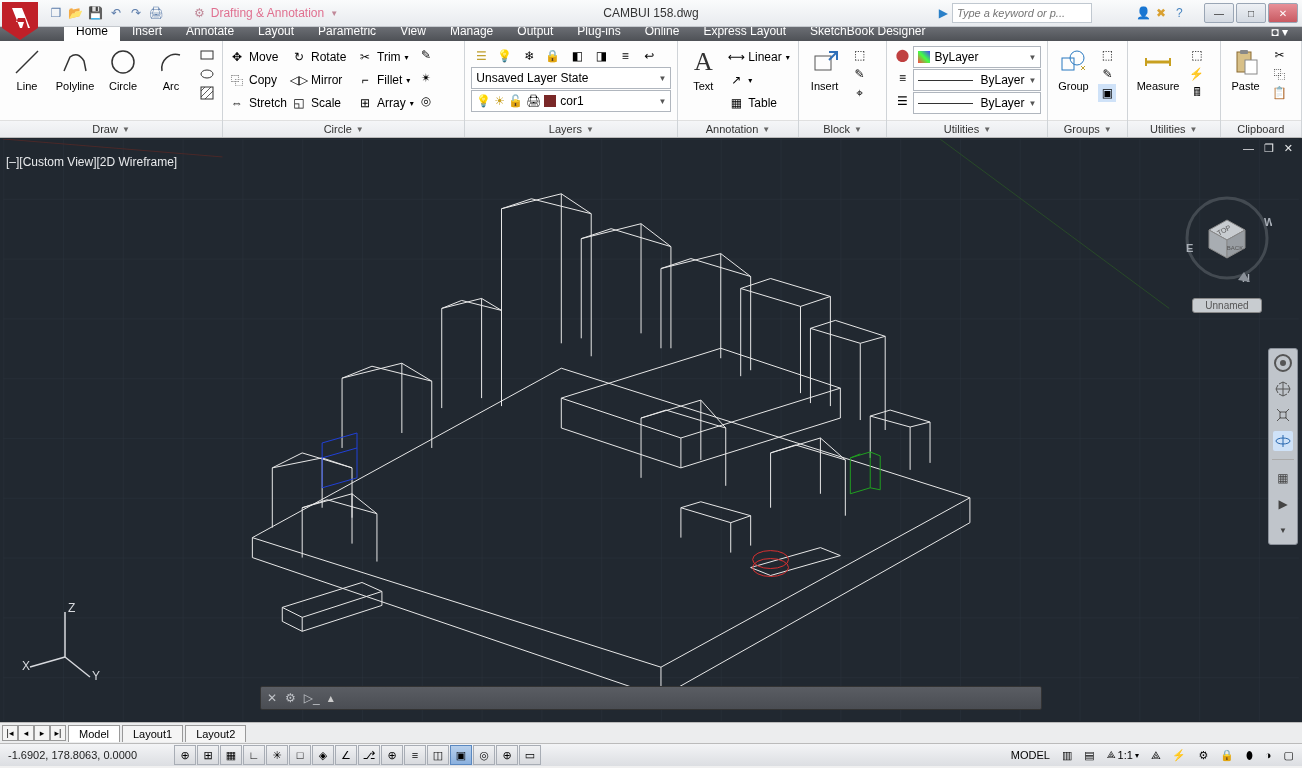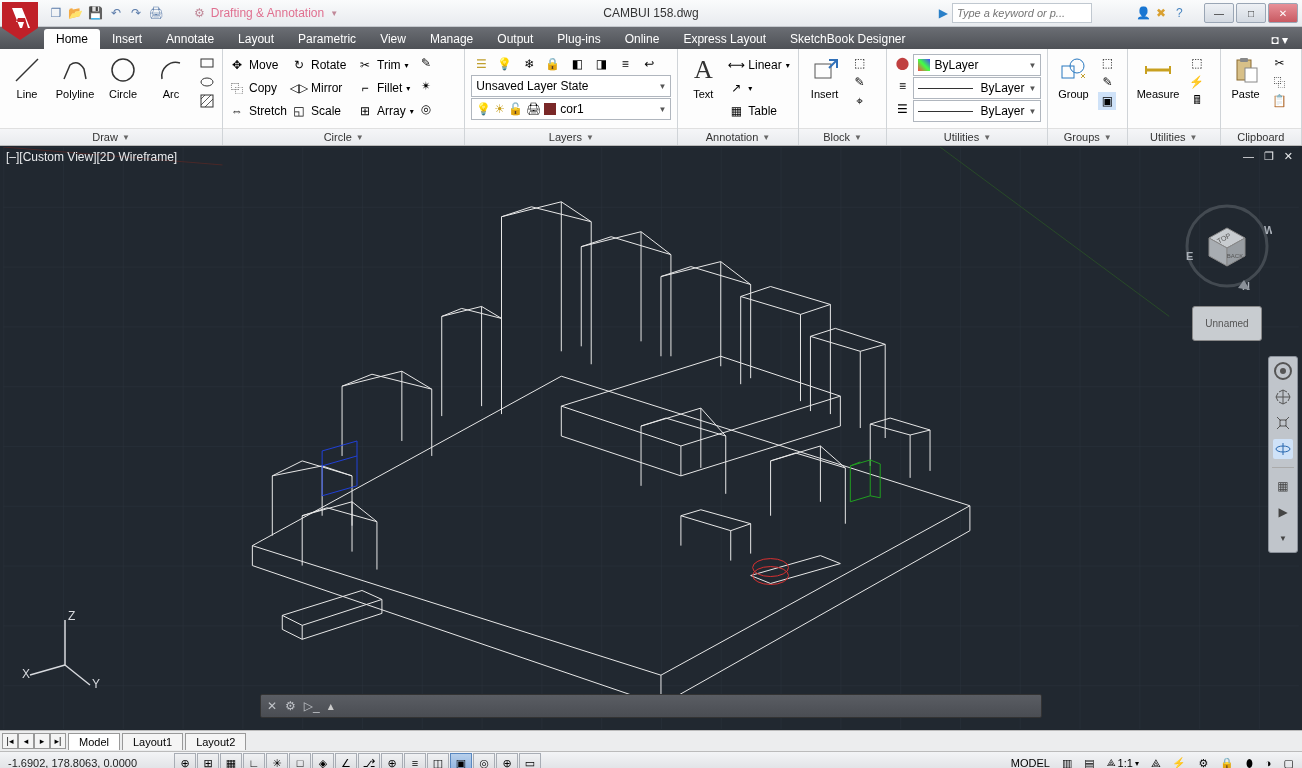--- a/index.html
+++ b/index.html
@@ -12,21 +12,21 @@
   .title-fn{position:absolute;left:50%;transform:translateX(-50%);color:#333;}
   .search-box{position:absolute;right:210px;display:flex;align-items:center;gap:4px;}
   .search-box input{border:1px solid #c0c8d0;height:18px;width:130px;font-size:11px;padding:0 4px;color:#888;font-style:italic;}
   .search-arrow{color:#2a80c8;font-size:12px;}
   .title-right{position:absolute;right:4px;display:flex;gap:2px;align-items:center;}
   .title-icons{display:flex;gap:6px;margin-right:12px;}
   .title-icons span{width:14px;height:14px;display:inline-block;}
   .win-btn{width:28px;height:18px;background:linear-gradient(#eef1f5,#d4dae2);border:1px solid #9aa6b5;border-radius:2px;display:flex;align-items:center;justify-content:center;font-size:10px;color:#333;cursor:pointer;}
   .win-btn.close{background:linear-gradient(#e89098,#c85a62);color:#fff;}
   
-  .ribbon-tabs{height:22px;background:linear-gradient(#6b6e74,#4e5156);display:flex;align-items:flex-end;padding-left:44px;}
+  .ribbon-tabs{height:14px;background:linear-gradient(#6b6e74,#4e5156);display:flex;align-items:flex-end;padding-left:64px;}
   .rtab{padding:3px 12px;color:#fff;font-size:12px;cursor:pointer;}
   .rtab.active{background:#fefefe;color:#000;border-radius:3px 3px 0 0;}
   .help-btn{margin-left:auto;margin-right:8px;color:#fff;padding:2px 6px;}
   
   .ribbon{height:96px;background:#fdfdfd;border-bottom:1px solid #bbb;display:flex;}
   .panel{border-right:1px solid #d0d4d8;display:flex;flex-direction:column;justify-content:space-between;padding:3px 6px 0 6px;}
   .panel-body{display:flex;gap:6px;align-items:flex-start;flex:1;}
   .panel-label{text-align:center;font-size:11px;color:#333;padding:2px 0;background:linear-gradient(#f5f6f8,#e9ebee);margin:0 -6px;border-top:1px solid #e0e0e0;display:flex;justify-content:center;align-items:center;gap:4px;}
   .panel-label .drop{font-size:8px;color:#666;}
   .big-btn{display:flex;flex-direction:column;align-items:center;justify-content:flex-start;width:42px;padding-top:2px;cursor:pointer;}
@@ -36,21 +36,21 @@
   .small-row .ico{width:16px;height:16px;display:flex;align-items:center;justify-content:center;}
   .stack{display:flex;flex-direction:column;gap:1px;padding-top:2px;}
   .combo{height:20px;border:1px solid #b0b6be;background:#fff;display:flex;align-items:center;padding:0 4px;font-size:12px;gap:4px;}
   .combo .drop{margin-left:auto;font-size:8px;color:#555;}
   .mini{width:18px;height:18px;border:0;display:flex;align-items:center;justify-content:center;cursor:pointer;}
   .grid-btns{display:grid;grid-template-columns:repeat(8,22px);gap:2px;}
   .grid-btns .mini{width:20px;height:20px;}
   
   .canvas-wrap{position:relative;height:584px;background:#212830;}
   .canvas{position:absolute;left:1px;top:1px;right:1px;bottom:1px;background:#212830;}
-  .view-lbl{position:absolute;left:6px;top:4px;color:#e8eaec;font-size:12px;}
+  .view-lbl{position:absolute;left:6px;top:17px;color:#e8eaec;font-size:12px;}
   .doc-ctrl{position:absolute;right:6px;top:4px;display:flex;gap:4px;}
   .doc-ctrl span{color:#e8eaec;font-size:11px;cursor:pointer;padding:0 3px;}
   
   .viewcube{position:absolute;right:30px;top:50px;width:90px;height:100px;}
   .navbar{position:absolute;right:4px;top:210px;width:28px;background:rgba(220,224,230,0.85);border:1px solid #8a9099;border-radius:3px;display:flex;flex-direction:column;align-items:center;padding:4px 0;gap:6px;}
   .navbar .nb{width:20px;height:20px;display:flex;align-items:center;justify-content:center;cursor:pointer;color:#444;}
   .navbar hr{width:80%;border:none;border-top:1px solid #aaa;margin:2px 0;}
   
   .ucs{position:absolute;left:20px;bottom:40px;width:80px;height:80px;}
   
@@ -507,21 +507,21 @@
         <path d="M-18 -6 L-18 12 L0 22 L0 4 Z" fill="#a8adb2" stroke="#888"></path>
         <path d="M18 -6 L18 12 L0 22 L0 4 Z" fill="#989da2" stroke="#888"></path>
         <text x="0" y="-4" font-size="7" text-anchor="middle" fill="#555" transform="rotate(-28)">TOP</text>
         <text x="8" y="14" font-size="6" text-anchor="middle" fill="#555">BACK</text>
       </g>
       <text x="82" y="38" font-size="11" fill="#aab0b8" font-weight="bold">W</text>
       <text x="4" y="64" font-size="11" fill="#aab0b8" font-weight="bold">E</text>
       <text x="60" y="94" font-size="11" fill="#aab0b8" font-weight="bold">N</text>
       <path d="M62 84 L68 94 L56 92 Z" fill="#8a9098"></path>
     </svg>
-    <div style="text-align:center;background:#c8ccd0;border:1px solid #888;border-radius:3px;font-size:10px;padding:11px 6px;width:56px;margin:0 auto;color:#555">Unnamed</div>
+    <div style="text-align:center;background:#c8ccd0;border:1px solid #888;border-radius:3px;font-size:10px;padding:1px 6px;width:56px;margin:0 auto;color:#555">Unnamed</div>
   </div>
 
   <div class="navbar">
     <div class="nb">
         <svg width="20" height="20">
           <circle cx="10" cy="10" r="8" fill="none" stroke="#555" stroke-width="2"></circle>
           <circle cx="10" cy="10" r="3" fill="#555"></circle>
         </svg>
       </div>
     <div class="nb">

